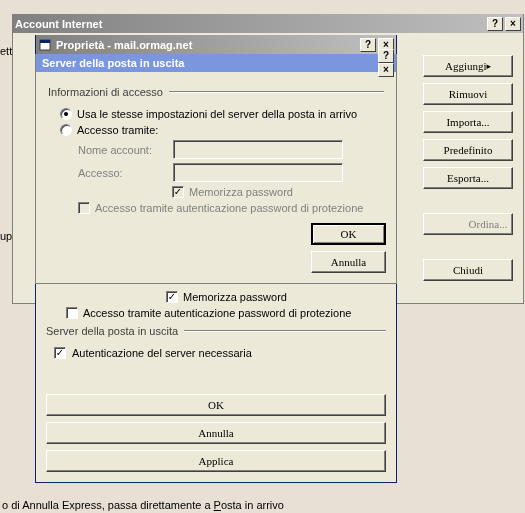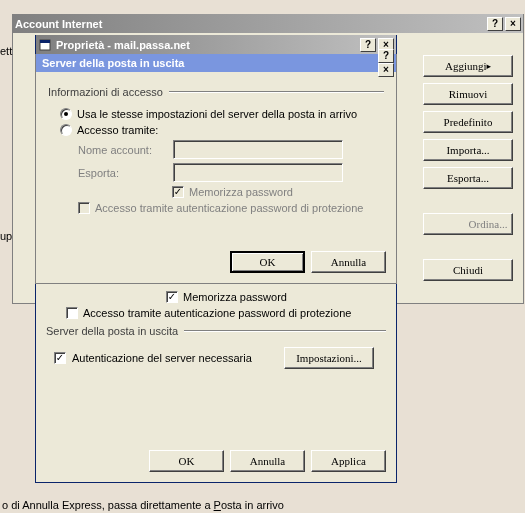--- a/index.html
+++ b/index.html
@@ -153,20 +153,21 @@
     padding: 0 2px 0 6px;
   }
   .dlg-body {
     padding: 8px 12px;
   }
   .btn-row {
     display: flex;
     justify-content: flex-end;
     gap: 6px;
     padding: 6px 10px 10px;
+    flex-direction: column;
   }
   .footer-text {
     position: absolute;
     bottom: 2px;
     left: 2px;
     font-size: 11px;
     color: #000;
   }
   .footer-text .u { text-decoration: underline; }
   .arrow-right::after { content: ' ▸'; font-size: 9px; }
@@ -185,38 +186,38 @@
 </div>
 
 <div style="position:absolute; left:0; top:45px; font-size:11px;">ett</div>
 <div style="position:absolute; left:0; top:230px; font-size:11px;">up</div>
 
 <div class="sidebar-btns">
   <div class="btn arrow-right">
       <span>Aggiungi</span>
     </div>
   <div class="btn">Rimuovi</div>
+  <div class="btn">Importa...</div>
   <div class="btn">Predefinito</div>
-  <div class="btn">Importa...</div>
   <div class="btn">Esporta...</div>
   <div class="gap"></div>
   <div class="btn" style="color:#808080;padding-left:48px;">Ordina...</div>
   <div class="gap"></div>
   <div class="btn">Chiudi</div>
 </div>
 
 <div class="window" style="left:35px; top:35px; width:362px; height:448px;">
   <div class="titlebar titlebar-inactive">
     <span class="icon">
       <svg width="12" height="12" viewBox="0 0 12 12">
           <rect x="1" y="1" width="10" height="10" fill="#fff" stroke="#404040"></rect>
           <rect x="1" y="1" width="10" height="3" fill="#0a246a"></rect>
         </svg>
     </span>
-    <span class="title">Proprietà - mail.passa.net</span>
+    <span class="title">Proprietà - mail.ormag.net</span>
     <div class="winbtns">
       <div class="winbtn">?</div>
       <div class="winbtn">×</div>
     </div>
   </div>
 
   <div style="position:absolute; left:10px; top:252px; right:10px;">
     <div class="form-row" style="margin-left:120px;">
       <span class="checkbox checked"></span>
       <span>Memorizza password</span>
@@ -224,26 +225,25 @@
     <div class="form-row" style="margin-left:20px;">
       <span class="checkbox"></span>
       <span>Accesso tramite autenticazione password di protezione</span>
     </div>
 
     <div class="groupbox-flat">
       <div class="grouplabel">
         <span>Server della posta in uscita</span>
         <span class="line"></span>
       </div>
-      <div class="form-row" style="margin:10px 12px 0 8px; justify-content: space-between;">
+      <div class="form-row" style="margin:10px 0 0 8px; justify-content: space-between;">
         <div style="display:flex; align-items:center; gap:6px;">
           <span class="checkbox checked"></span>
           <span>Autenticazione del server necessaria</span>
         </div>
-        <div class="btn" style="min-width:90px;">Impostazioni...</div>
       </div>
     </div>
   </div>
 
   <div class="btn-row" style="position:absolute; bottom:0; left:0; right:0;">
     <div class="btn">OK</div>
     <div class="btn">Annulla</div>
     <div class="btn">Applica</div>
   </div>
 </div>
@@ -271,21 +271,21 @@
       <div class="form-row" style="margin-left:12px;">
         <span class="radio"></span>
         <span>Accesso tramite:</span>
       </div>
 
       <div class="form-row" style="margin-left:30px;">
         <span class="label-dis" style="width:90px;">Nome account:</span>
         <div class="textfield disabled"></div>
       </div>
       <div class="form-row" style="margin-left:30px;">
-        <span class="label-dis" style="width:90px;">Esporta:</span>
+        <span class="label-dis" style="width:90px;">Accesso:</span>
         <div class="textfield disabled"></div>
       </div>
       <div class="form-row" style="margin-left:124px;">
         <span class="checkbox checked disabled"></span>
         <span class="label-dis">Memorizza password</span>
       </div>
       <div class="form-row" style="margin-left:30px;">
         <span class="checkbox disabled"></span>
         <span class="label-dis">Accesso tramite autenticazione password di protezione</span>
       </div>

